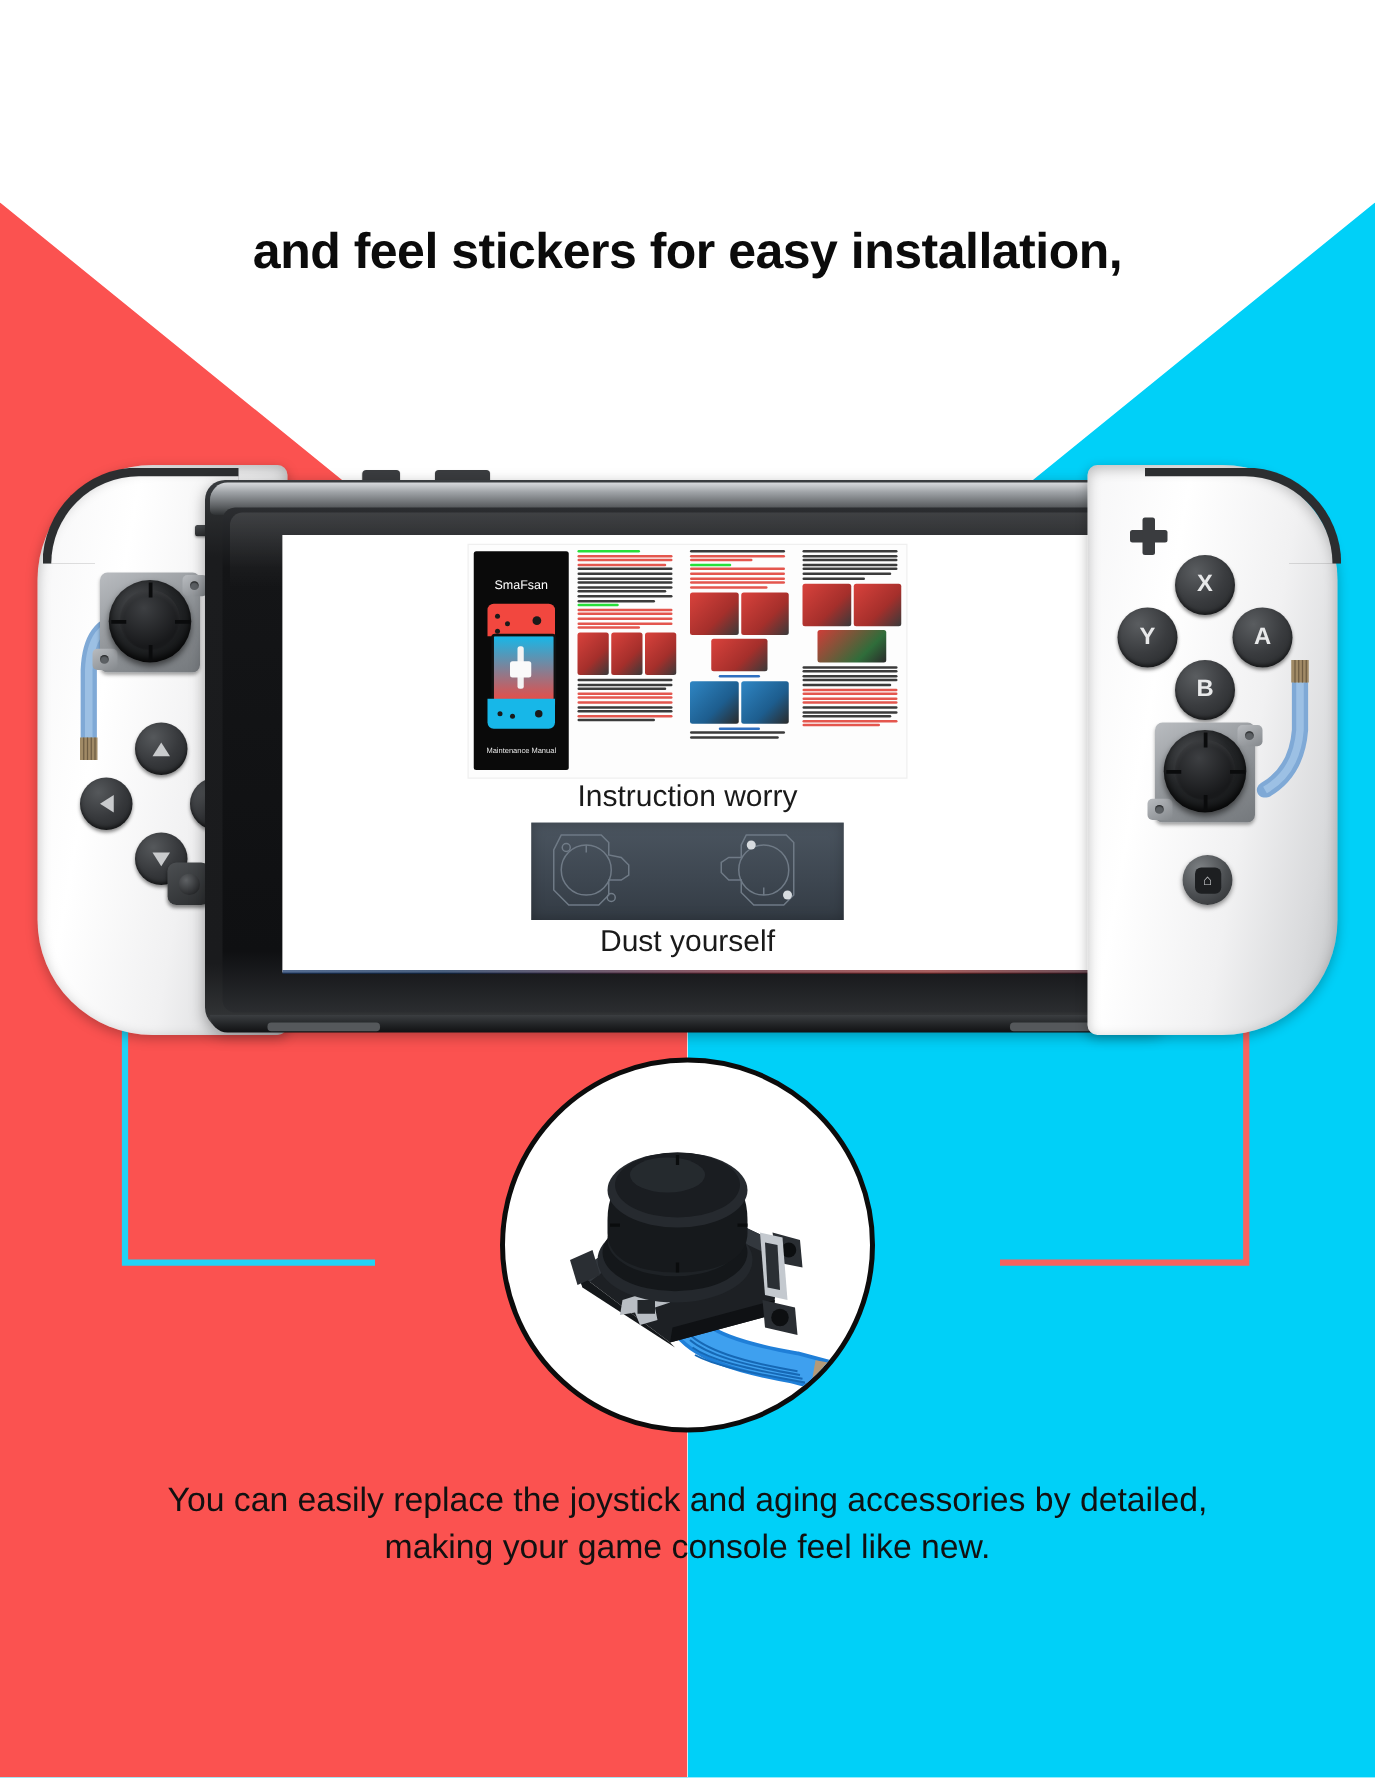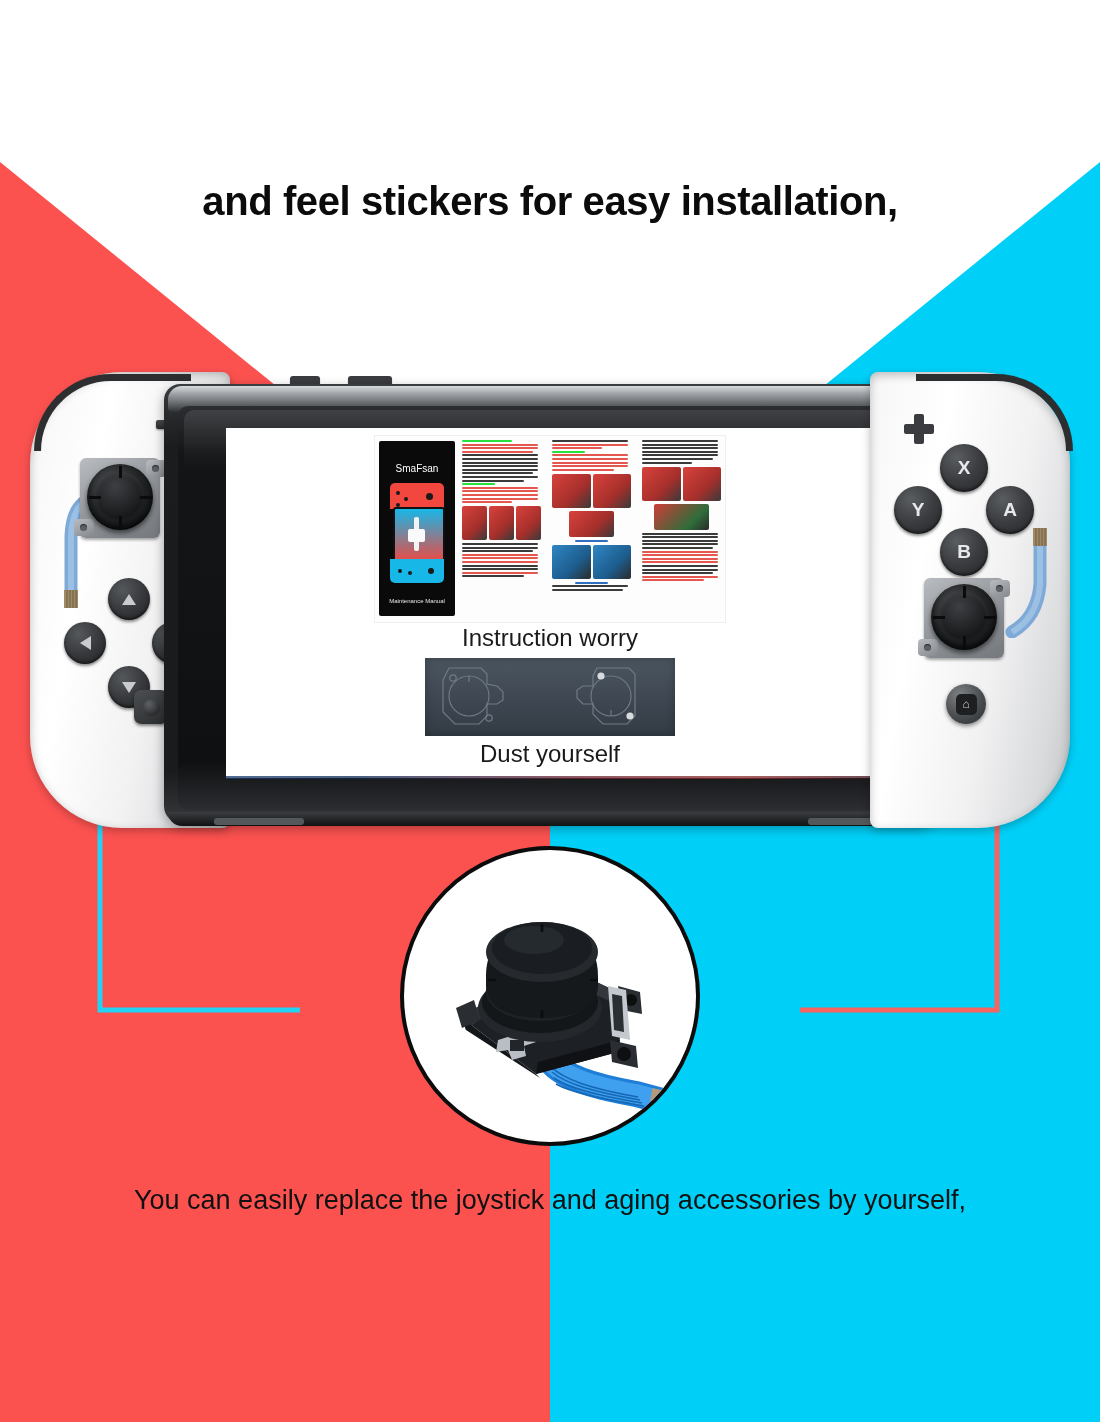--- a/index.html
+++ b/index.html
@@ -600,16 +600,17 @@
             <line x1="48" y1="90" x2="56" y2="90"></line>
             <line x1="150" y1="90" x2="158" y2="90"></line>
             <line x1="102" y1="120" x2="102" y2="128"></line>
           </g>
         </g>
       </svg>
     </div>
   </div>
 
   <div class="caption">
-    <span class="cl">You can easily replace the joystick and aging accessories by yourself,</span>
+    <span class="cl">You can easily replace the joystick and aging accessories by detailed,</span>
+    <span class="cl">making your game console feel like new.</span>
   </div>
 
 </div>
 
 </body></html>

